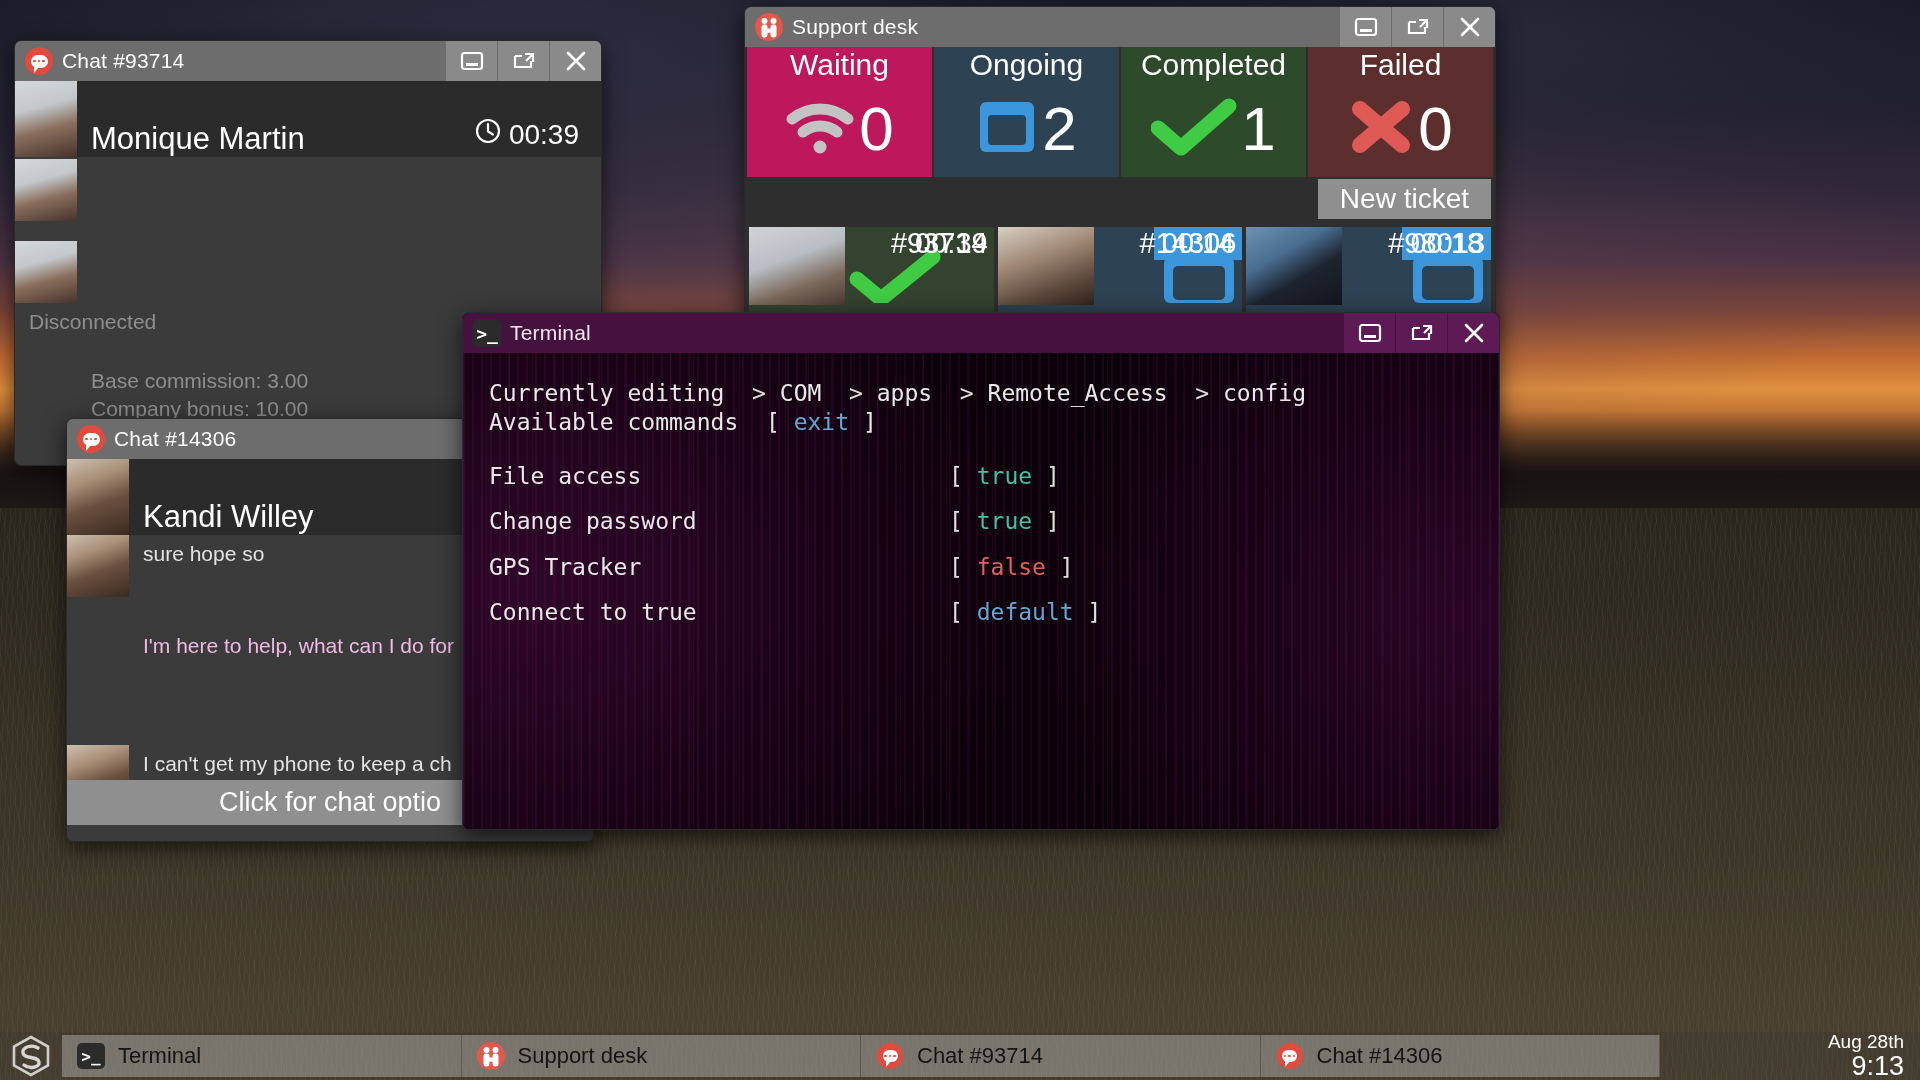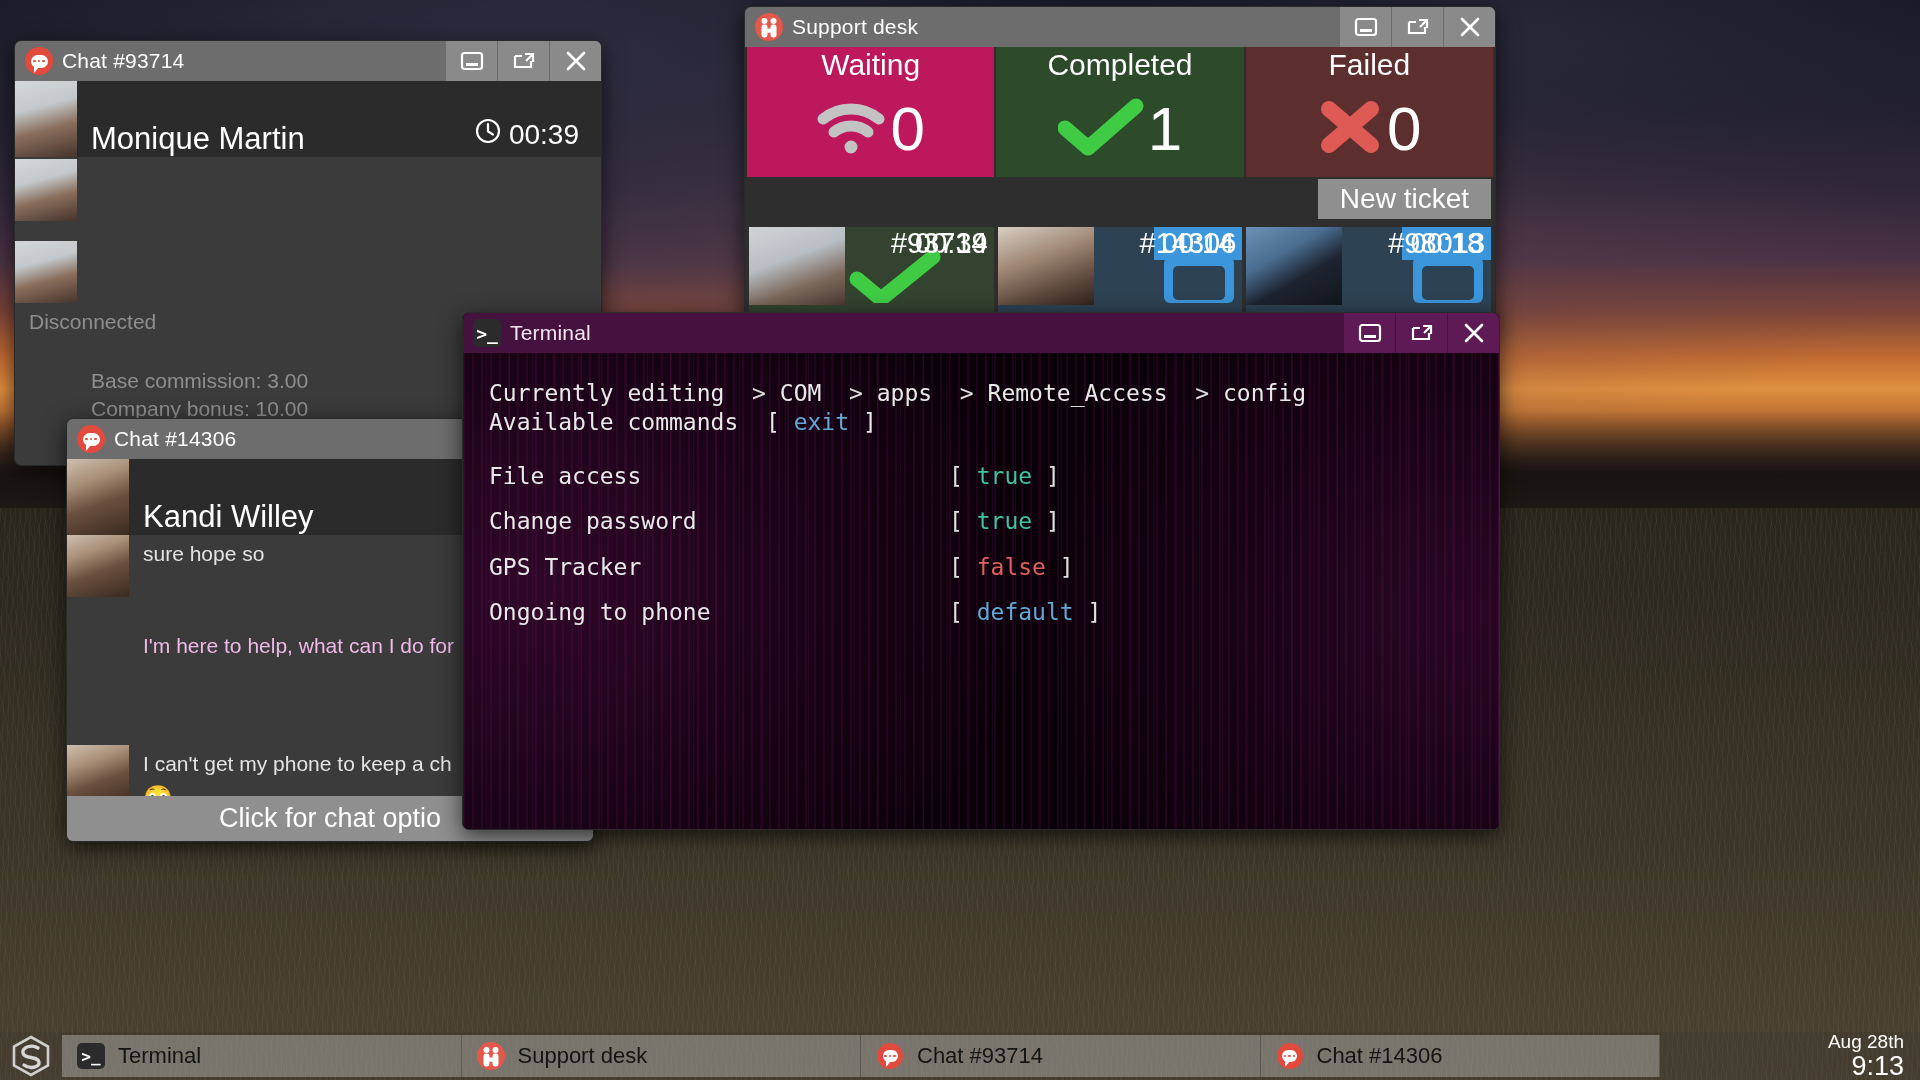--- a/index.html
+++ b/index.html
@@ -144,21 +144,21 @@
   .msg-text.faded { color: #8e8e8e; }
   .msg-text.agent { color: #f0b9e6; }
   .msg-text.cust  { color: #e3e3e3; }
   .money-block {
     color: #8e8e8e; font-size: 21px; line-height: 1.33; padding-left: 76px;
   }
   .green-bar { background: #1d8a1d; height: 26px; }
   .chat-options {
     background: #8f8f8f; color: #fff; font-size: 27px;
     text-align: center; padding: 7px 0;
-    position: absolute; left: 0; right: 0; bottom: 0;
+    position: absolute; left: 0; right: 0; bottom: 16px;
     cursor: pointer;
   }
 
   
   #support-desk .sd-body { background: #2e2e2e; height: calc(100% - 40px); }
   .sd-stats { display: flex; height: 130px; padding: 0 2px; gap: 2px; }
   .sd-stat {
     flex: 1; position: relative; display: flex; flex-direction: column;
     align-items: center; padding-top: 2px;
   }
@@ -319,20 +319,32 @@
                 <path d="M7 21 A44 44 0 0 1 63 21" stroke-width="11"></path>
                 <path d="M18 34 A27 27 0 0 1 52 34" stroke-width="11"></path>
               </g>
               <circle cx="35" cy="49" r="6.5" fill="#c3c3c3"></circle>
             </svg>
           </span>
           <span class="count">0</span>
         </div>
       </div>
 
+      <div class="sd-stat ongoing">
+        <div class="label">Ongoing</div>
+        <div class="row">
+          <span>
+            <svg width="62" height="58" viewBox="0 0 62 58">
+              <rect x="4" y="4" width="54" height="50" rx="6" fill="#3b96db"></rect>
+              <rect x="12" y="17" width="38" height="30" rx="4" fill="#2d4253"></rect>
+            </svg>
+          </span>
+          <span class="count">2</span>
+        </div>
+      </div>
 
       <div class="sd-stat completed">
         <div class="label">Completed</div>
         <div class="row">
           <span>
             <svg width="86" height="58" viewBox="0 0 86 58">
               <path d="M7 30 L30 50 L78 8" fill="none" stroke="#3fcb44" stroke-width="15" stroke-linecap="round" stroke-linejoin="round"></path>
             </svg>
           </span>
           <span class="count">1</span>
@@ -559,21 +571,21 @@
     </div>
     <div class="term-row" style="margin-bottom:16px;">
       <span class="key">Change password</span>
       <span class="val"><span class="b">[&nbsp;</span><span class="v-true">true</span><span class="b">&nbsp;]</span></span>
     </div>
     <div class="term-row" style="margin-bottom:16px;">
       <span class="key">GPS Tracker</span>
       <span class="val"><span class="b">[&nbsp;</span><span class="v-false">false</span><span class="b">&nbsp;]</span></span>
     </div>
     <div class="term-row">
-      <span class="key">Ongoing to phone</span>
+      <span class="key">Connect to true</span>
       <span class="val"><span class="b">[&nbsp;</span><span class="v-default">default</span><span class="b">&nbsp;]</span></span>
     </div>
   </div>
 </div>
 
 <div id="taskbar">
   <div class="tb-logo">
     <svg width="42" height="42" viewBox="0 0 42 42">
       <path d="M21 2 L38 11.5 V30.5 L21 40 L4 30.5 V11.5 Z" fill="none" stroke="#e8e8e8" stroke-width="2.6" opacity=".85"></path>
       <path d="M28 13 C22 9, 12 12, 13 18 C14 24, 28 21, 29 27 C30 33, 19 34, 14 30" fill="none" stroke="#e8e8e8" stroke-width="3.4" opacity=".9" stroke-linecap="round"></path>

